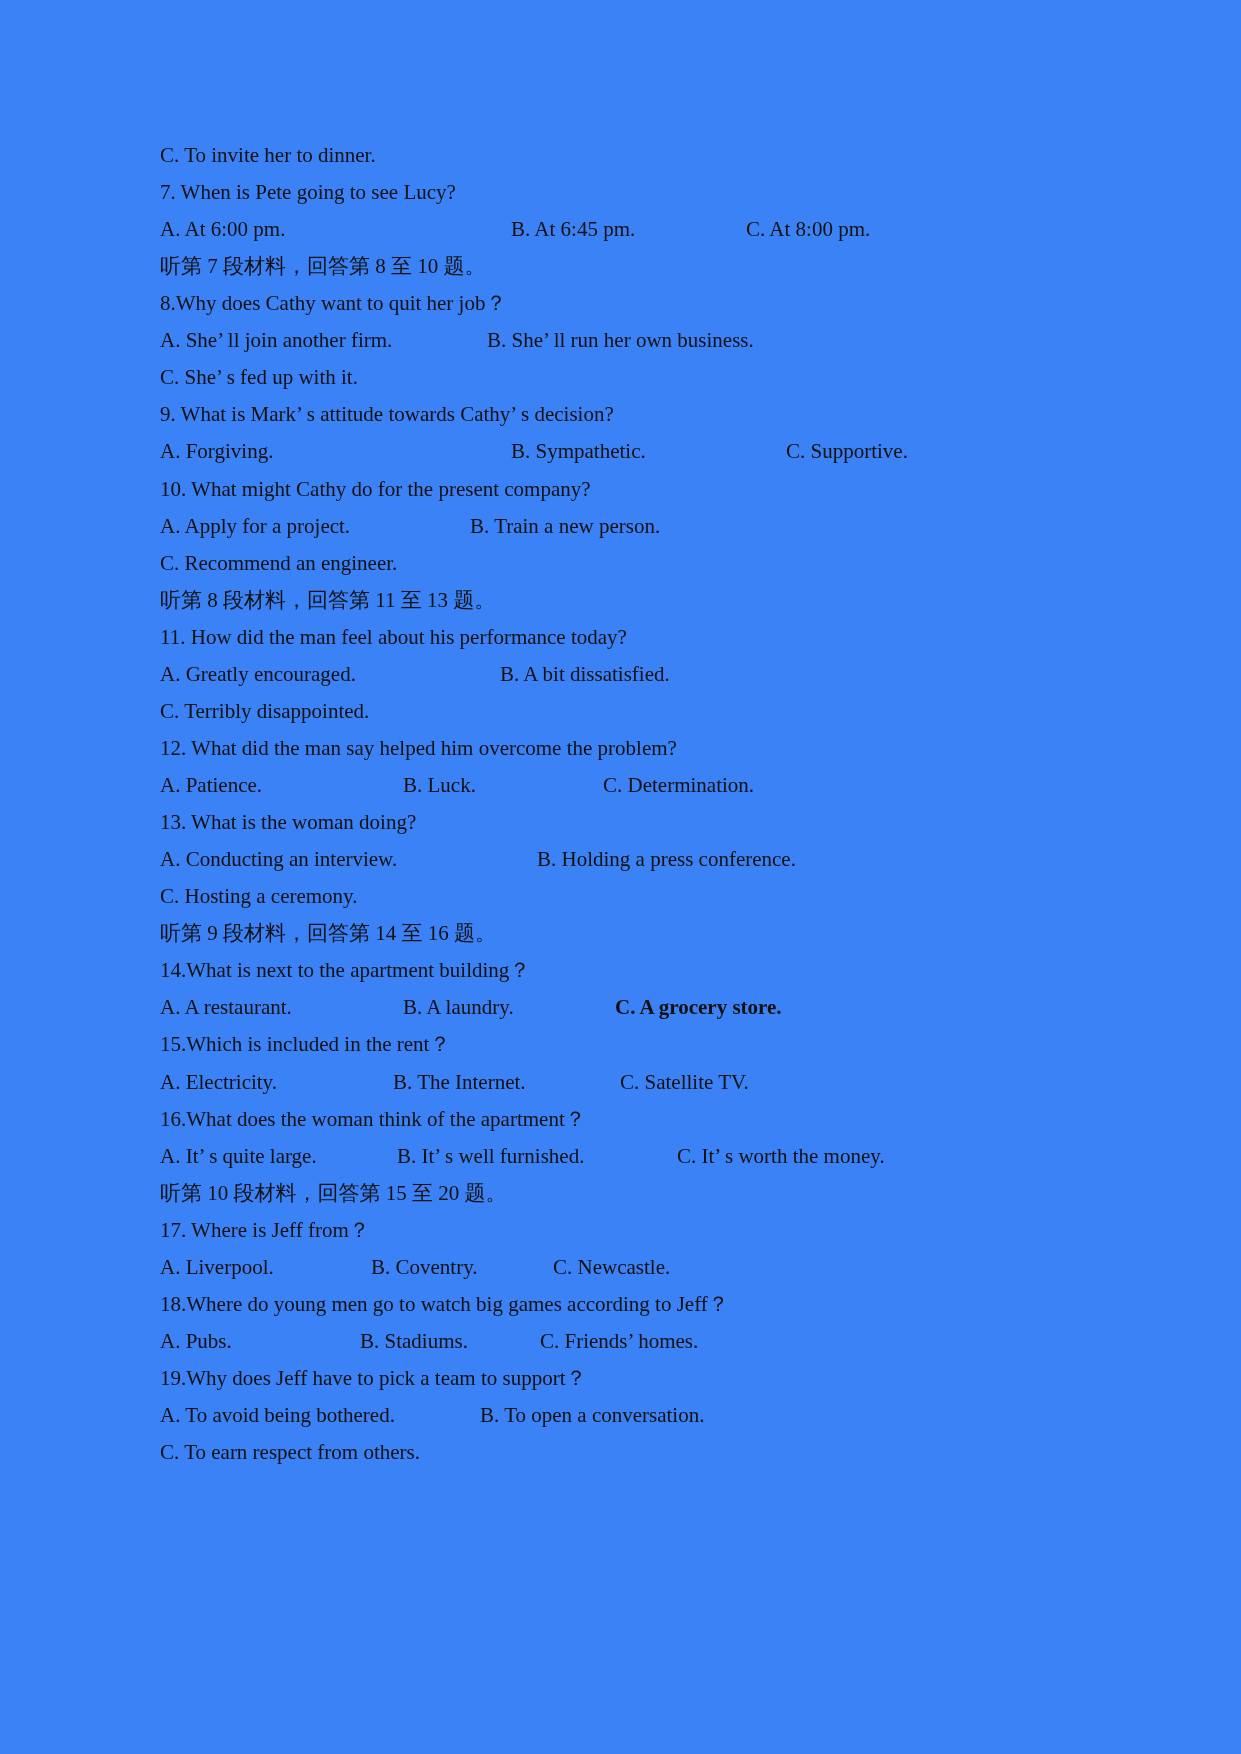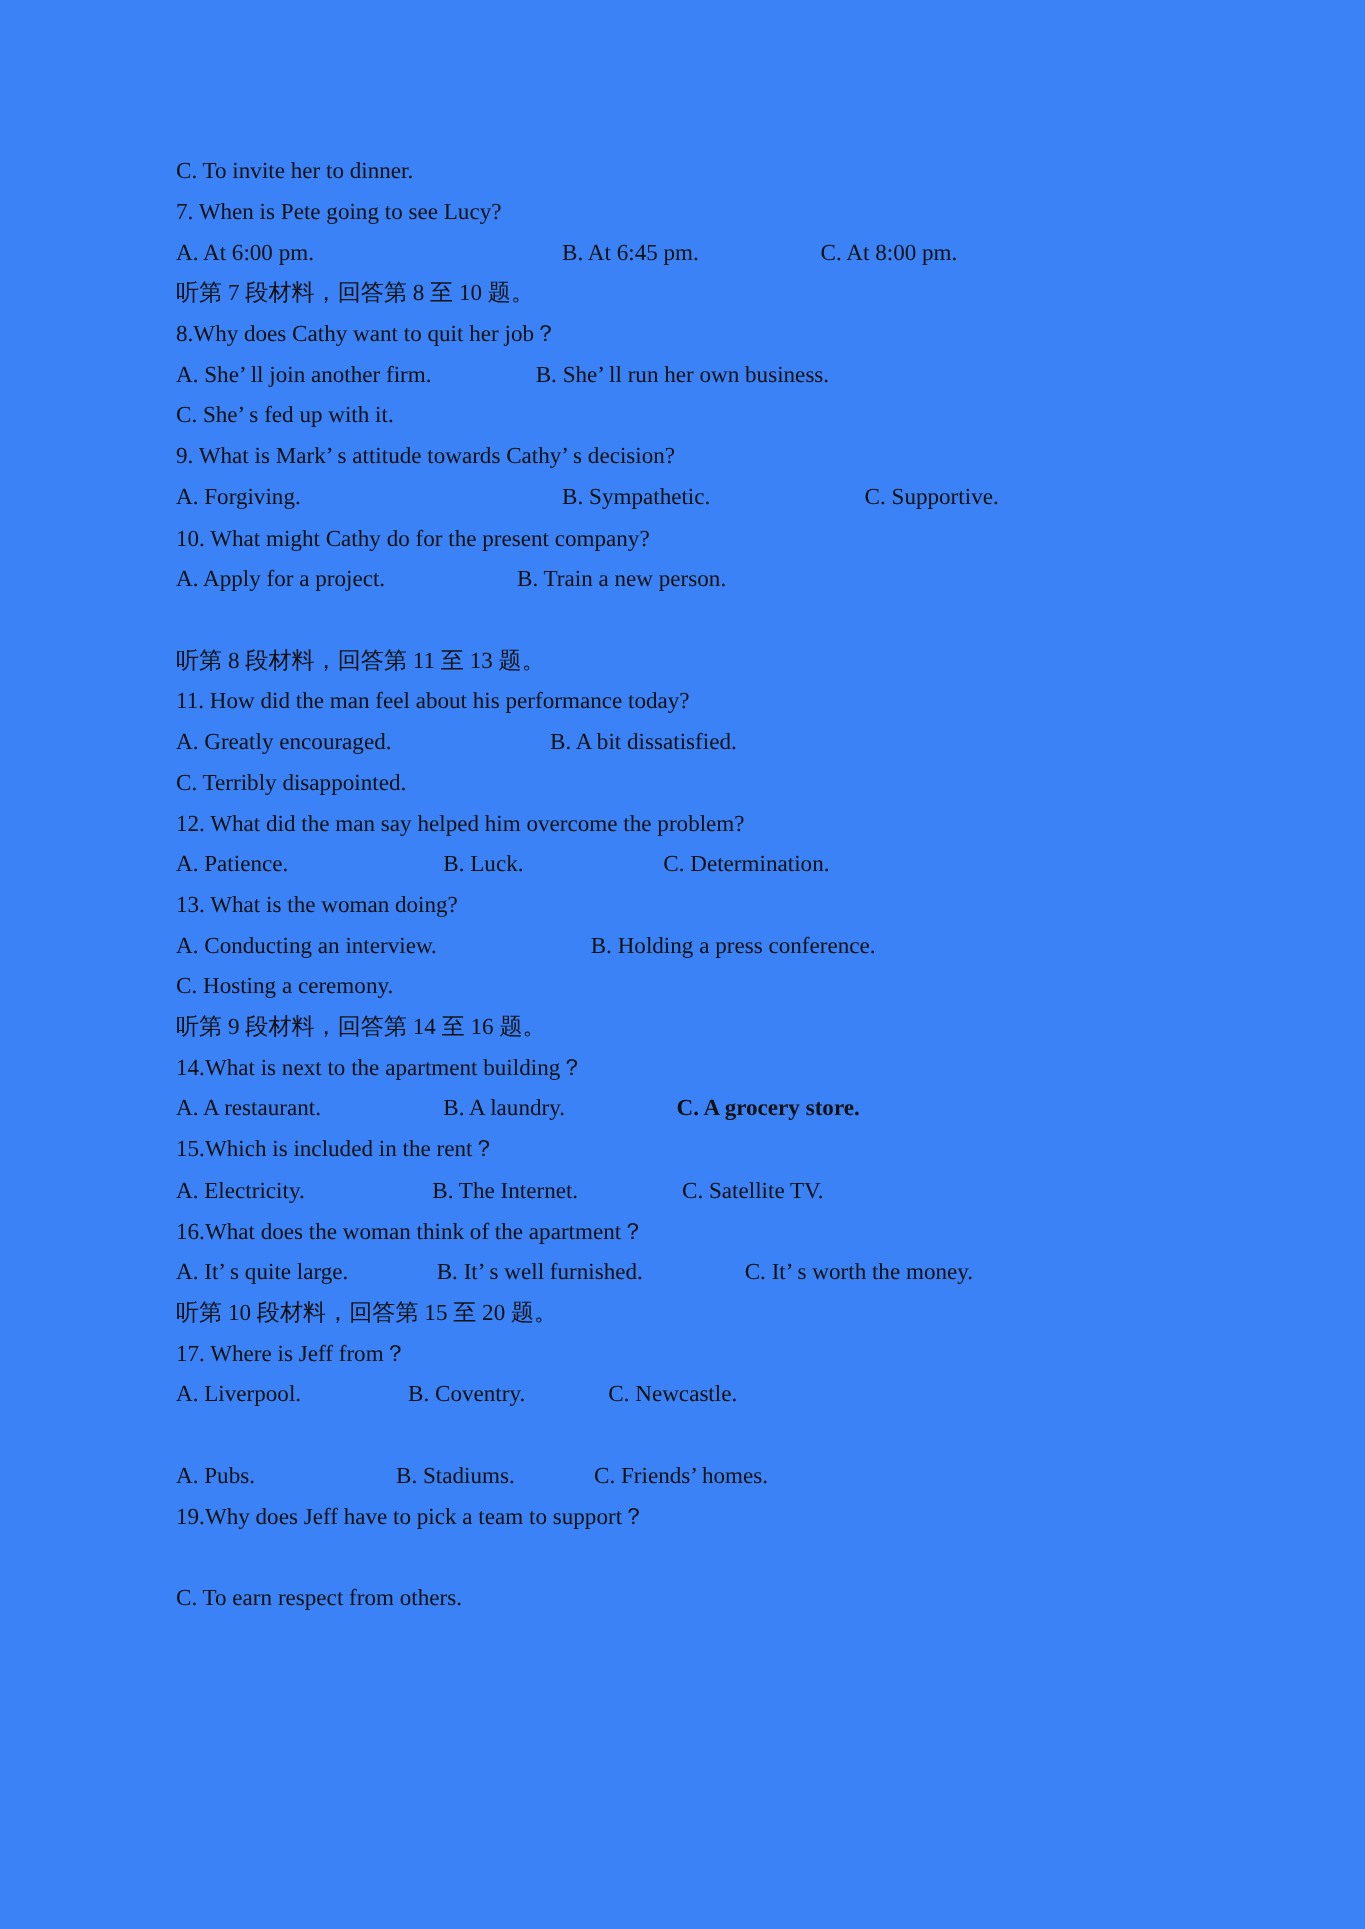--- a/index.html
+++ b/index.html
@@ -76,20 +76,23 @@
         <span class="seg" style="left: 351px;">B. Sympathetic.</span>
         <span class="seg" style="left: 626px;">C. Supportive.</span>
       </div>
       <div class="line" style="top: 333.54px;">
         <span class="seg" style="left: 0px;">10. What might Cathy do for the present company?</span>
       </div>
       <div class="line" style="top: 370.6px;">
         <span class="seg" style="left: 0px;">A. Apply for a project.</span>
         <span class="seg" style="left: 310px;">B. Train a new person.</span>
       </div>
+      <div class="line" style="top: 407.66px;">
+        <span class="seg" style="left: 0px;">C. Recommend an engineer.</span>
+      </div>
       <div class="line" style="top: 444.72px;">
         <span class="seg" style="left: 0px;">听第 8 段材料，回答第 11 至 13 题。</span>
       </div>
       <div class="line" style="top: 481.78px;">
         <span class="seg" style="left: 0px;">11. How did the man feel about his performance today?</span>
       </div>
       <div class="line" style="top: 518.84px;">
         <span class="seg" style="left: 0px;">A. Greatly encouraged.</span>
         <span class="seg" style="left: 340px;">B. A bit dissatisfied.</span>
       </div>
@@ -145,25 +148,32 @@
         <span class="seg" style="left: 0px;">听第 10 段材料，回答第 15 至 20 题。</span>
       </div>
       <div class="line" style="top: 1074.74px;">
         <span class="seg" style="left: 0px;">17. Where is Jeff from？</span>
       </div>
       <div class="line" style="top: 1111.8px;">
         <span class="seg" style="left: 0px;">A. Liverpool.</span>
         <span class="seg" style="left: 211px;">B. Coventry.</span>
         <span class="seg" style="left: 393px;">C. Newcastle.</span>
       </div>
+      <div class="line" style="top: 1148.86px;">
+        <span class="seg" style="left: 0px;">18.Where do young men go to watch big games according to Jeff？</span>
+      </div>
       <div class="line" style="top: 1185.92px;">
         <span class="seg" style="left: 0px;">A. Pubs.</span>
         <span class="seg" style="left: 200px;">B. Stadiums.</span>
         <span class="seg" style="left: 380px;">C. Friends’ homes.</span>
       </div>
       <div class="line" style="top: 1222.98px;">
         <span class="seg" style="left: 0px;">19.Why does Jeff have to pick a team to support？</span>
       </div>
+      <div class="line" style="top: 1260.04px;">
+        <span class="seg" style="left: 0px;">A. To avoid being bothered.</span>
+        <span class="seg" style="left: 320px;">B. To open a conversation.</span>
+      </div>
       <div class="line" style="top: 1297.1px;">
         <span class="seg" style="left: 0px;">C. To earn respect from others.</span>
       </div>
     </div>
 </div>
 
 </body></html>

